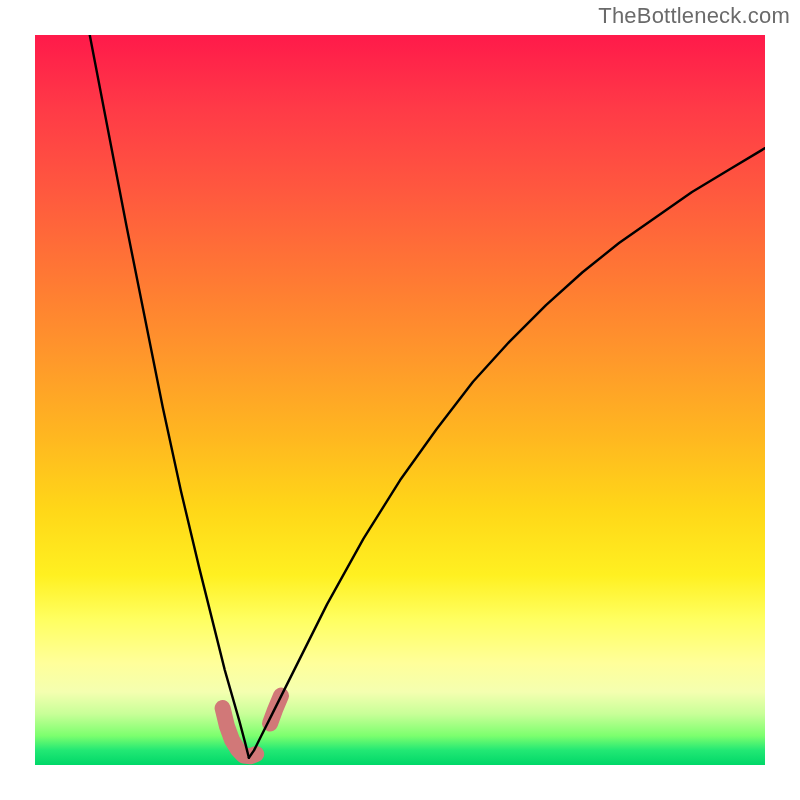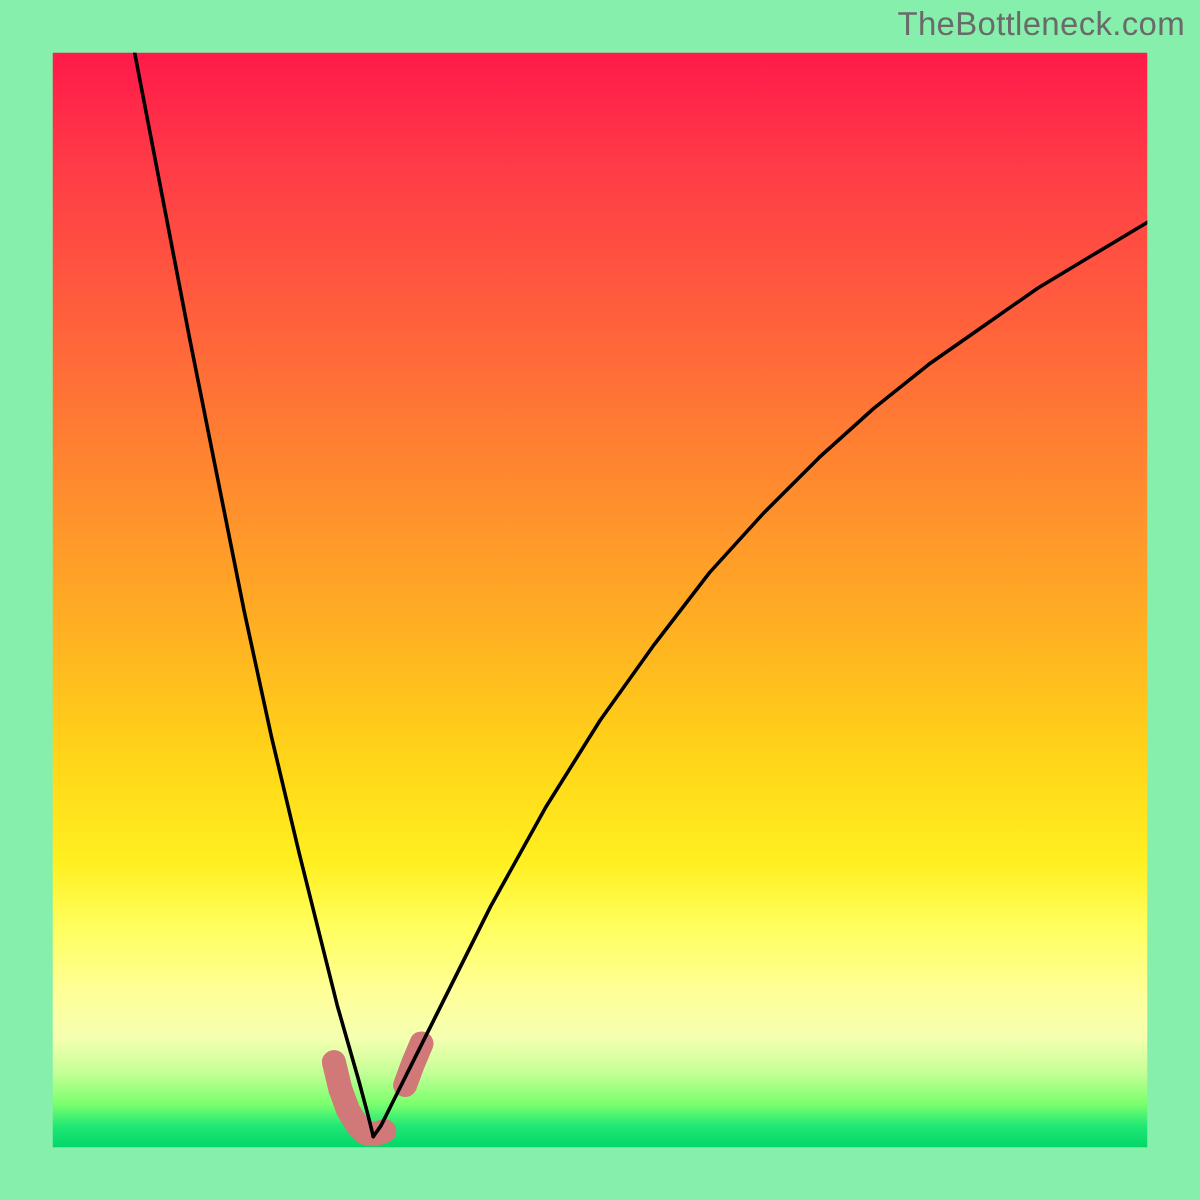--- a/index.html
+++ b/index.html
@@ -10,21 +10,21 @@
     background: #000;
     overflow: hidden;
     font-family: Arial, Helvetica, sans-serif;
   }
   .frame {
     position: absolute;
     left: 0;
     top: 0;
     width: 800px;
     height: 800px;
-    background: #86efac;
+    background: #ffffff;
   }
   .watermark {
     position: absolute;
     top: 3px;
     right: 10px;
     color: #6a6a6a;
     font-size: 22px;
     font-weight: 500;
     letter-spacing: 0.2px;
     user-select: none;

